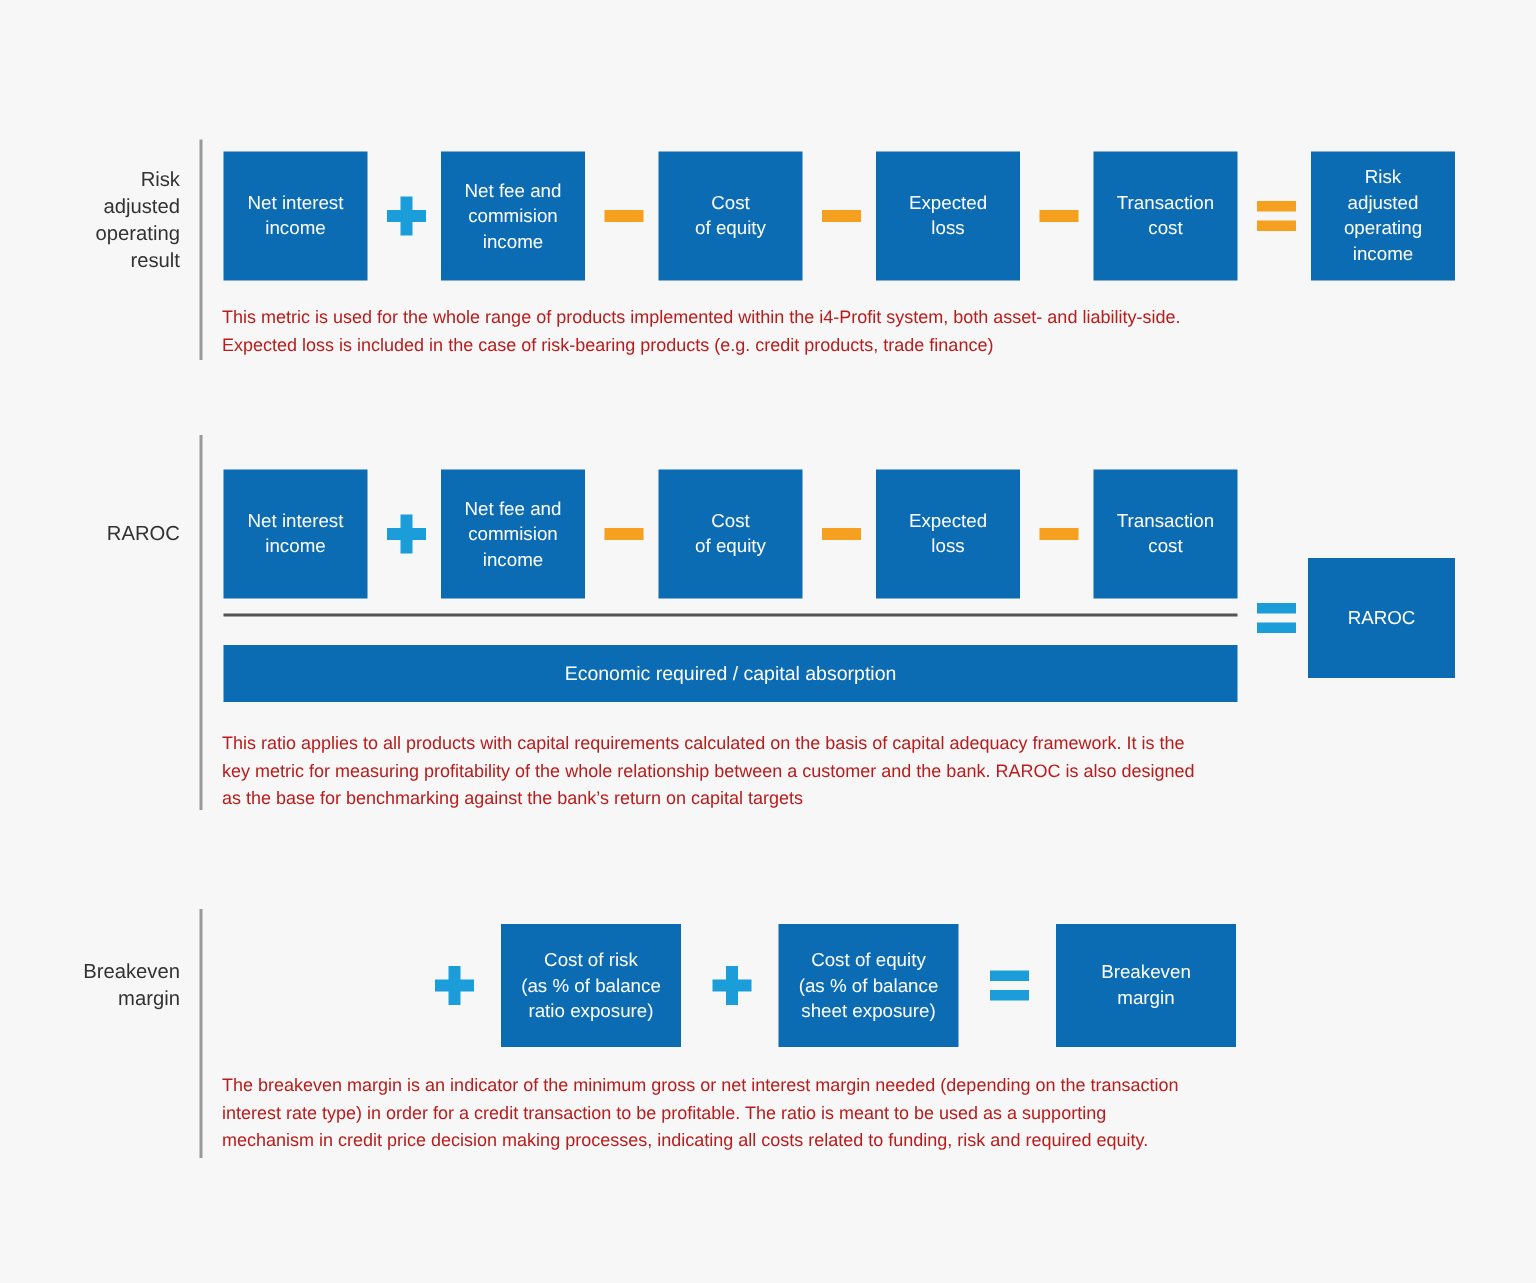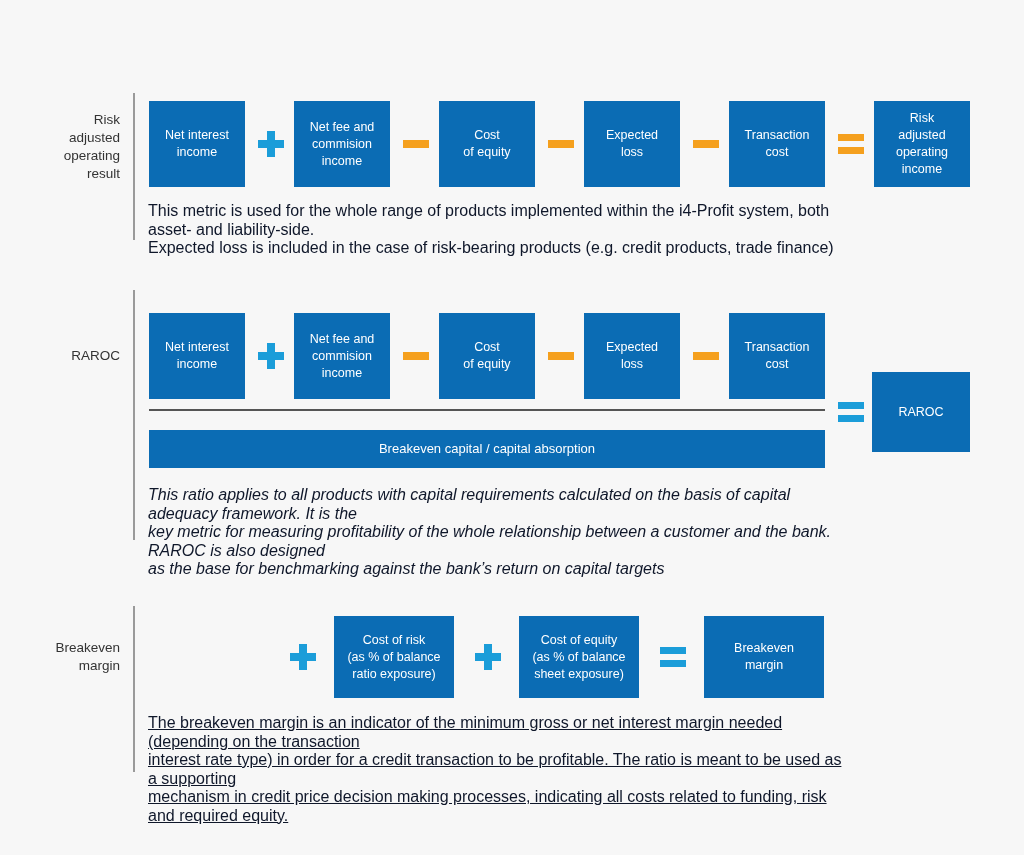--- a/index.html
+++ b/index.html
@@ -119,23 +119,23 @@
   
   .fraction-line {
     position: absolute;
     background: #555555;
     height: 2px;
   }
 
   
   .desc {
     position: absolute;
-    font-size: 16px;
+    font-size: 12px;
     line-height: 18.5px;
-    color: #0f172a;
+    color: #b91c1c;
     white-space: pre-line;
   }
 </style>
 </head>
 <body>
 
 <div class="section" style="top:0;height:260px;">
 
   <div class="rail" style="top:93px;height:147px;"></div>
 
@@ -204,27 +204,27 @@
   <div class="box" style="left:584px;top:313px;width:96px;height:86px;">Expected
 loss</div>
 
   <span class="op op-minus" style="left:693px;top:352px;"></span>
 
   <div class="box" style="left:729px;top:313px;width:96px;height:86px;">Transaction
 cost</div>
 
   <div class="fraction-line" style="left:149px;top:409px;width:676px;"></div>
 
-  <div class="wide-bar" style="left:149px;top:430px;width:676px;height:38px;">Breakeven capital / capital absorption</div>
+  <div class="wide-bar" style="left:149px;top:430px;width:676px;height:38px;">Economic required / capital absorption</div>
 
   <span class="op op-equals blue" style="left:838px;top:402px;"></span>
 
   <div class="box" style="left:872px;top:372px;width:98px;height:80px;">RAROC</div>
 
-  <div class="desc" style="left:148px;top:486px;width:700px;font-style:italic;">This ratio applies to all products with capital requirements calculated on the basis of capital  adequacy framework. It is the
+  <div class="desc" style="left:148px;top:486px;width:700px;">This ratio applies to all products with capital requirements calculated on the basis of capital  adequacy framework. It is the
 key metric for measuring profitability of the whole relationship between a customer and the bank. RAROC is also designed
 as the base for benchmarking against the bank’s return on capital targets</div>
 </div>
 
 <div class="section" style="top:0;height:800px;">
 
   <div class="rail" style="top:606px;height:166px;"></div>
 
   <div class="row-label" style="top:639px;">Breakeven
 margin</div>
@@ -240,16 +240,16 @@
 
   <div class="box" style="left:519px;top:616px;width:120px;height:82px;">Cost of equity
 (as % of balance
 sheet exposure)</div>
 
   <span class="op op-equals blue" style="left:660px;top:647px;"></span>
 
   <div class="box" style="left:704px;top:616px;width:120px;height:82px;">Breakeven
 margin</div>
 
-  <div class="desc" style="left:148px;top:714px;width:700px;text-decoration:underline;">The breakeven margin is an indicator of the minimum gross or net interest margin needed (depending on the transaction
+  <div class="desc" style="left:148px;top:714px;width:700px;">The breakeven margin is an indicator of the minimum gross or net interest margin needed (depending on the transaction
 interest rate type) in order for a credit transaction to be profitable. The ratio is meant to be used as a supporting
 mechanism in credit price decision making processes, indicating all costs related to funding, risk and required equity.</div>
 </div>
 
 </body></html>

